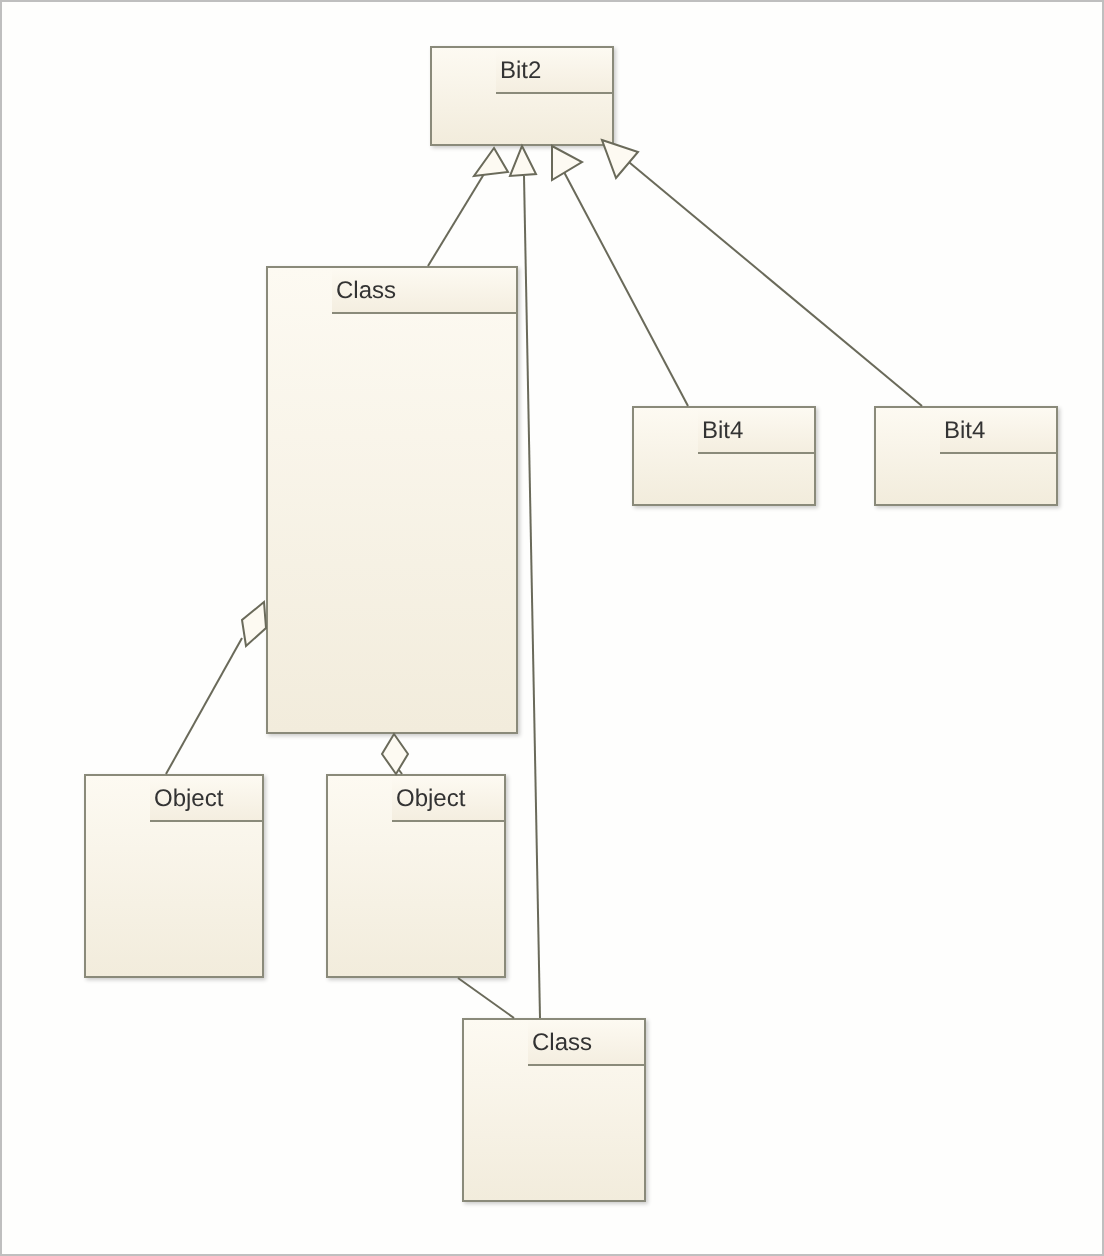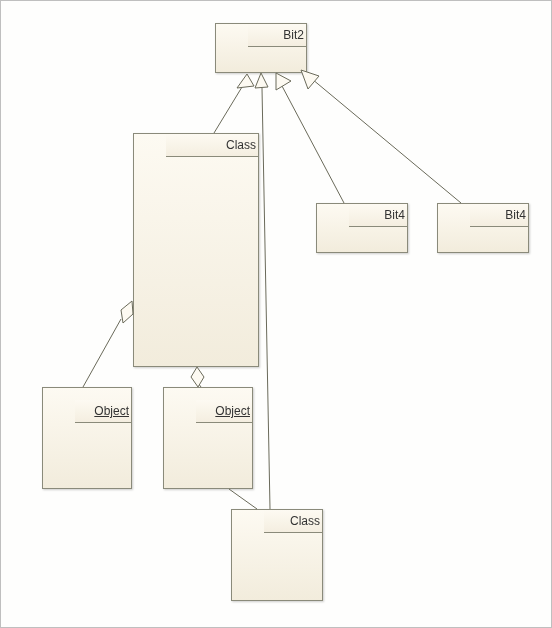--- a/index.html
+++ b/index.html
@@ -20,35 +20,33 @@
     border: 1px solid #bfbfbf;
     box-sizing: border-box;
     background: #fefefd;
   }
   .box {
     position: absolute;
     background: linear-gradient(to bottom, #fdfaf2, #f2ecdc);
     border: 1px solid #8a8a7a;
     box-shadow: 1px 1px 2px rgba(0,0,0,0.2);
     box-sizing: border-box;
-    text-align: right;
+    text-align: left;
     padding-left: 32px;
   }
   .box .title {
     padding: 4px 2px;
     border-bottom: 1px solid #8a8a7a;
     font-size: 12px;
     background: linear-gradient(to bottom, #fdfaf2, #f4eee0);
   }
   .box .body {
     width: 100%;
   }
   .underline {
-    text-decoration: underline;
-    margin-top: 12px;
   }
   svg.connectors {
     position: absolute;
     left: 0; top: 0;
     width: 552px;
     height: 628px;
     pointer-events: none;
   }
 </style>
 </head>

